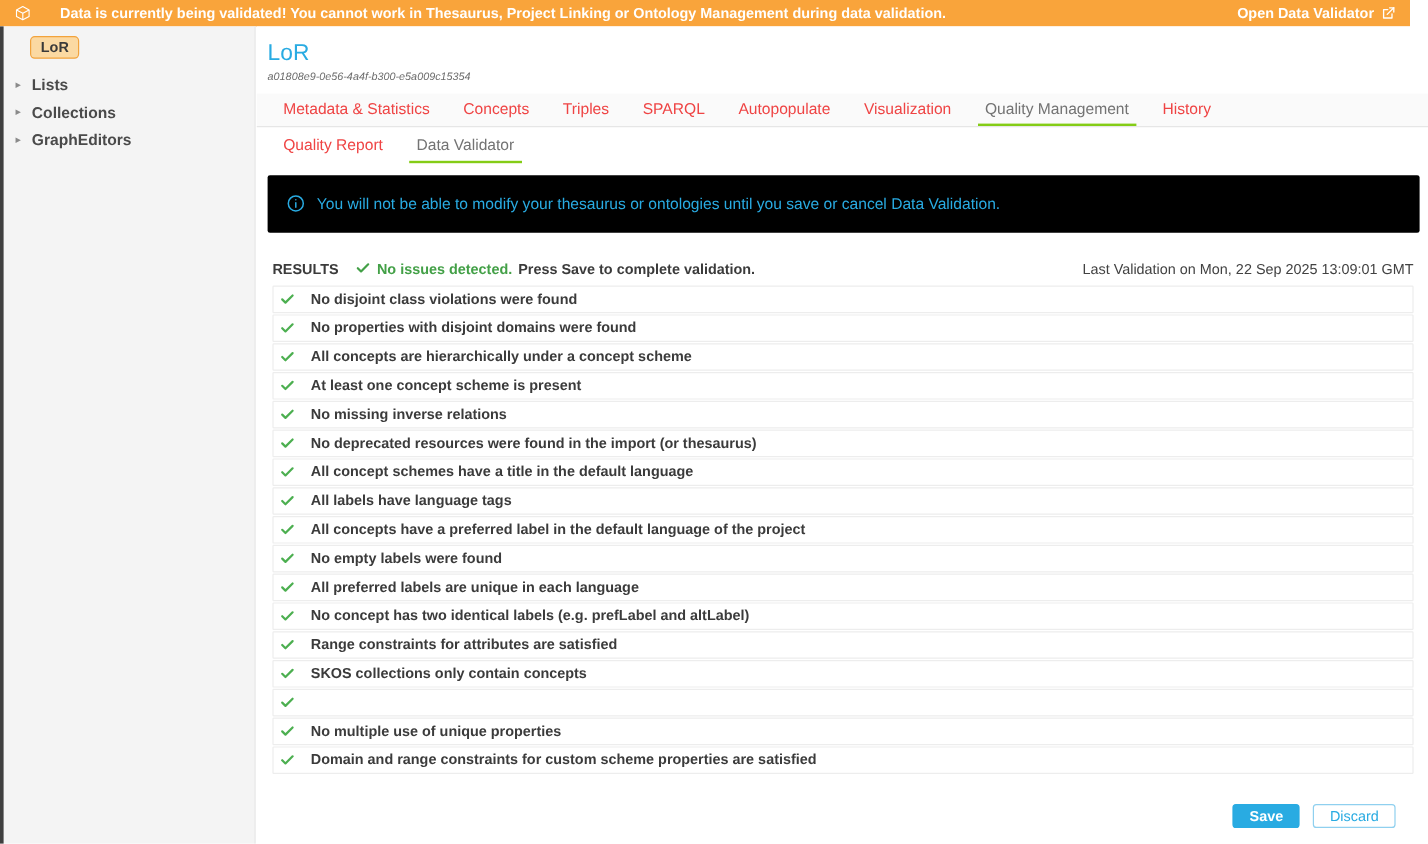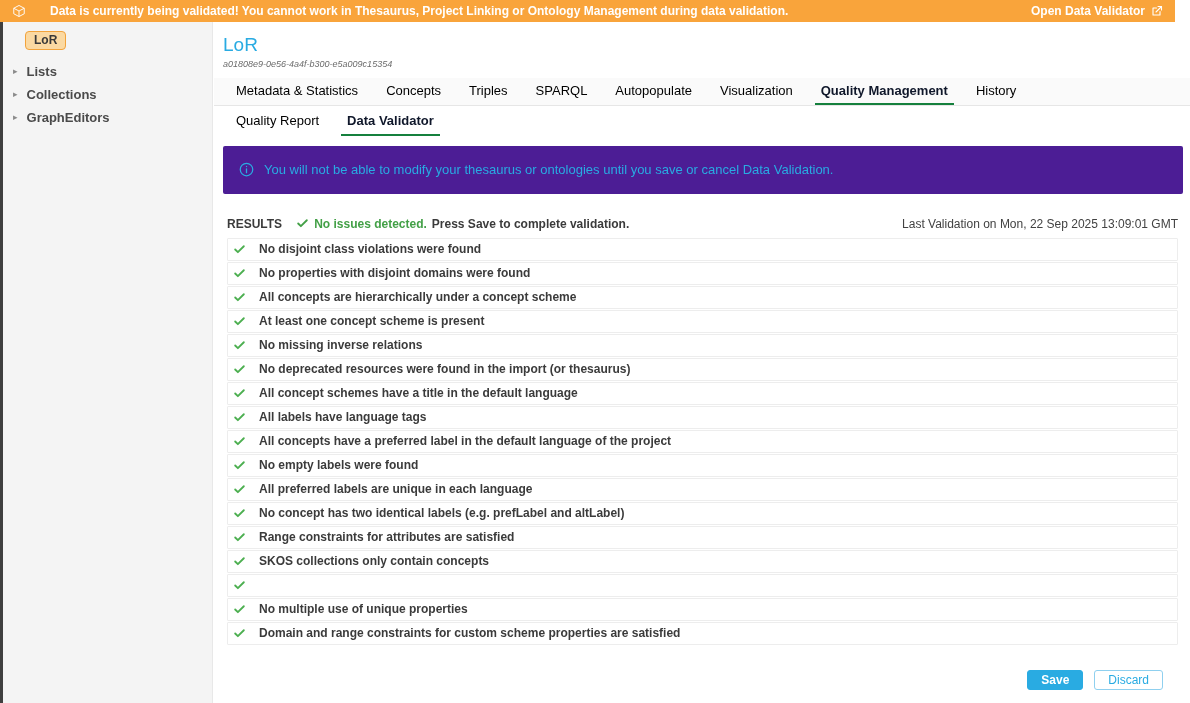--- a/index.html
+++ b/index.html
@@ -30,25 +30,25 @@
   .main { position:absolute; top:22px; left:214px; right:0; bottom:0; background:#fff; }
   .title-block { padding:13px 0 0 9px; }
   .page-title { color:#29ABE2; font-size:19px; font-weight:400; line-height:1.1; }
   .project-id { font-size:9px; font-style:italic; color:#6b6b6b; margin-top:3px; }
 
   
   .tabbar { display:flex; align-items:stretch; column-gap:16px; padding-left:16px;
     height:28px; margin-top:9px; background:#FAFAFA; border-bottom:1px solid #E6E6E6; }
   .tabbar.sub { background:#fff; border-bottom:none; margin-top:2px; }
   .tab { display:flex; align-items:center; padding:0 6px; font-size:13px;
-    color:#000000; cursor:pointer; border-bottom:2px solid transparent; white-space:nowrap; }
-  .tab.active { color:#0f172a; font-weight:700; border-bottom:2px solid #15803d; }
-
-  
-  .info-banner { margin:10px 7px 0 9px; height:48px; background:#4c1d95;
+    color:#ef4444; cursor:pointer; border-bottom:2px solid transparent; white-space:nowrap; }
+  .tab.active { color:#737373; font-weight:400; border-bottom:2px solid #84cc16; }
+
+  
+  .info-banner { margin:10px 7px 0 9px; height:48px; background:#000000;
     border-radius:2px; display:flex; align-items:center; gap:10px;
     padding-left:16px; color:#29ABE2; font-size:13px; }
 
   
   .results-head { display:flex; align-items:center; margin:23px 12px 0 13px; }
   .results-label { font-size:12px; font-weight:700; color:#3b3b3b; margin-right:14px; }
   .status-ok { display:flex; align-items:center; gap:5px; color:#43A047;
     font-size:12px; font-weight:700; margin-right:5px; }
   .results-instruction { font-size:12px; font-weight:700; color:#3b3b3b; }
   .last-validation { margin-left:auto; font-size:12px; color:#424242; }

